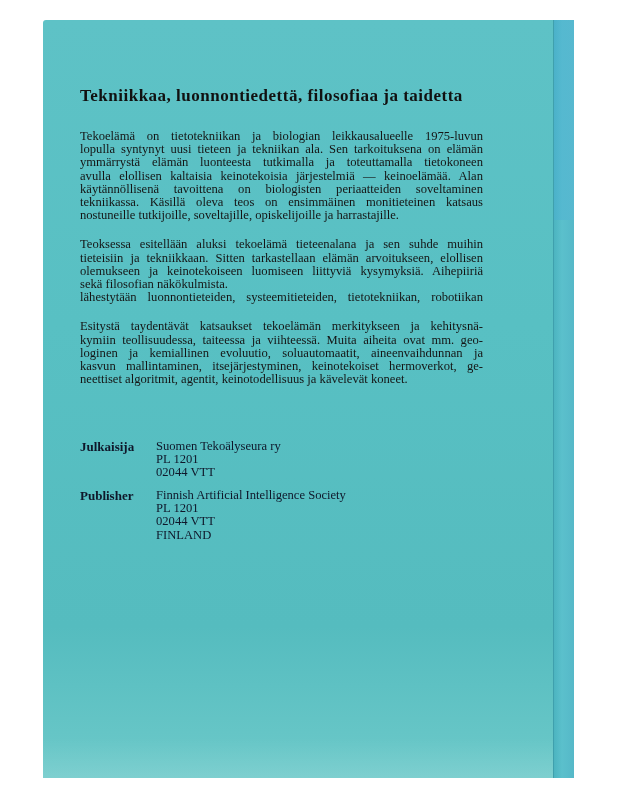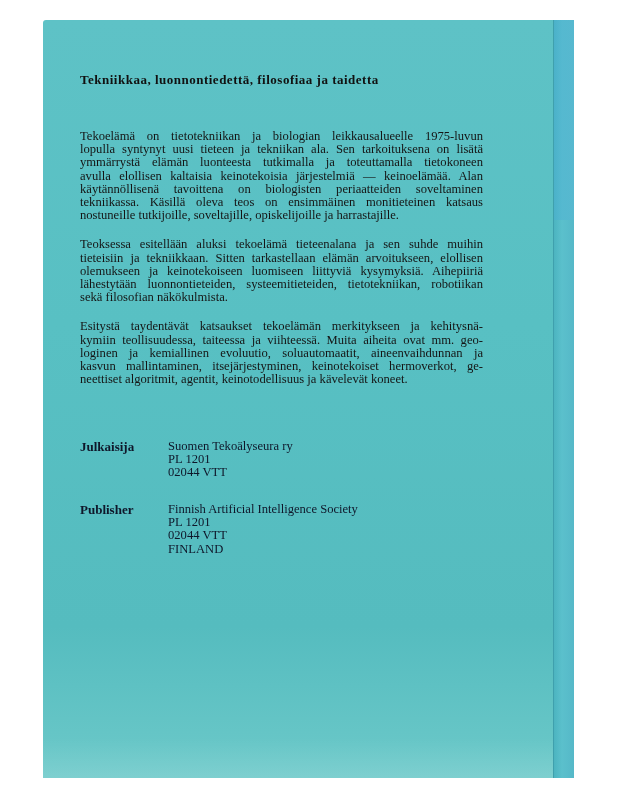--- a/index.html
+++ b/index.html
@@ -64,23 +64,23 @@
       font-size: 29px;
       color: #111;
       margin: 0;
       line-height: 32px;
       letter-spacing: 0.2px;
       white-space: nowrap;
     }
     .subtitle {
       font-family: "Liberation Serif", serif;
       font-weight: bold;
-      font-size: 13px;
+      font-size: 17px;
       color: #111;
-      margin: 0 0 0 0;
+      margin: 14px 0 0 0;
       letter-spacing: 0.5px;
       white-space: nowrap;
     }
     .body-text {
       position: absolute;
       left: 80px;
       top: 130px;
       width: 403px;
       font-family: "Liberation Serif", serif;
       font-size: 12.6px;
@@ -116,73 +116,72 @@
       font-size: 13px;
     }
     .pub-lines {
       position: absolute;
       left: 76px;
       top: 0;
     }
     .pub-lines span {
       display: block;
       white-space: nowrap;
-      margin-left: 12px;
     }
   </style>
 </head>
 <body>
 
 <div class="book">
   <div class="cover"></div>
   <div class="spine">
     <div class="spine-top"></div>
   </div>
 </div>
 
 <div class="title-block">
   <div class="subtitle">Tekniikkaa, luonnontiedettä, filosofiaa ja taidetta</div>
 </div>
 
 <div class="body-text">
   <div class="para">
     <span class="line">Tekoelämä on tietotekniikan ja biologian leikkausalueelle 1975-luvun</span>
-    <span class="line">lopulla syntynyt uusi tieteen ja tekniikan ala. Sen tarkoituksena on lisätä</span>
+    <span class="line">lopulla syntynyt uusi tieteen ja tekniikan ala. Sen tarkoituksena on elämän</span>
     <span class="line">ymmärrystä elämän luonteesta tutkimalla ja toteuttamalla tietokoneen</span>
     <span class="line">avulla elollisen kaltaisia keinotekoisia järjestelmiä — keinoelämää. Alan</span>
     <span class="line">käytännöllisenä tavoittena on biologisten periaatteiden soveltaminen</span>
     <span class="line">tekniikassa. Käsillä oleva teos on ensimmäinen monitieteinen katsaus</span>
     <span class="line last">nostuneille tutkijoille, soveltajille, opiskelijoille ja harrastajille.</span>
   </div>
   <div class="para">
     <span class="line">Teoksessa esitellään aluksi tekoelämä tieteenalana ja sen suhde muihin</span>
     <span class="line">tieteisiin ja tekniikkaan. Sitten tarkastellaan elämän arvoitukseen, elollisen</span>
     <span class="line">olemukseen ja keinotekoiseen luomiseen liittyviä kysymyksiä. Aihepiiriä</span>
+    <span class="line last">sekä filosofian näkökulmista.</span>
     <span class="line">lähestytään luonnontieteiden, systeemitieteiden, tietotekniikan, robotiikan</span>
-    <span class="line last">sekä filosofian näkökulmista.</span>
   </div>
   <div class="para">
     <span class="line">Esitystä taydentävät katsaukset tekoelämän merkitykseen ja kehitysnä-</span>
     <span class="line">kymiin teollisuudessa, taiteessa ja viihteessä. Muita aiheita ovat mm. geo-</span>
     <span class="line">loginen ja kemiallinen evoluutio, soluautomaatit, aineenvaihdunnan ja</span>
     <span class="line">kasvun mallintaminen, itsejärjestyminen, keinotekoiset hermoverkot, ge-</span>
     <span class="line last">neettiset algoritmit, agentit, keinotodellisuus ja kävelevät koneet.</span>
   </div>
 </div>
 
 <div class="pub" style="top:440px; height:50px;">
   <span class="pub-label">Julkaisija</span>
   <div class="pub-lines">
     <span>Suomen Tekoälyseura ry</span>
     <span>PL 1201</span>
     <span>02044 VTT</span>
   </div>
 </div>
 
-<div class="pub" style="top:503px; height:60px;text-decoration:underline;">
+<div class="pub" style="top:489px; height:60px;text-decoration:underline;">
   <span class="pub-label">Publisher</span>
   <div class="pub-lines">
     <span>Finnish Artificial Intelligence Society</span>
     <span>PL 1201</span>
     <span>02044 VTT</span>
     <span>FINLAND</span>
   </div>
 </div>
 
 </body></html>

